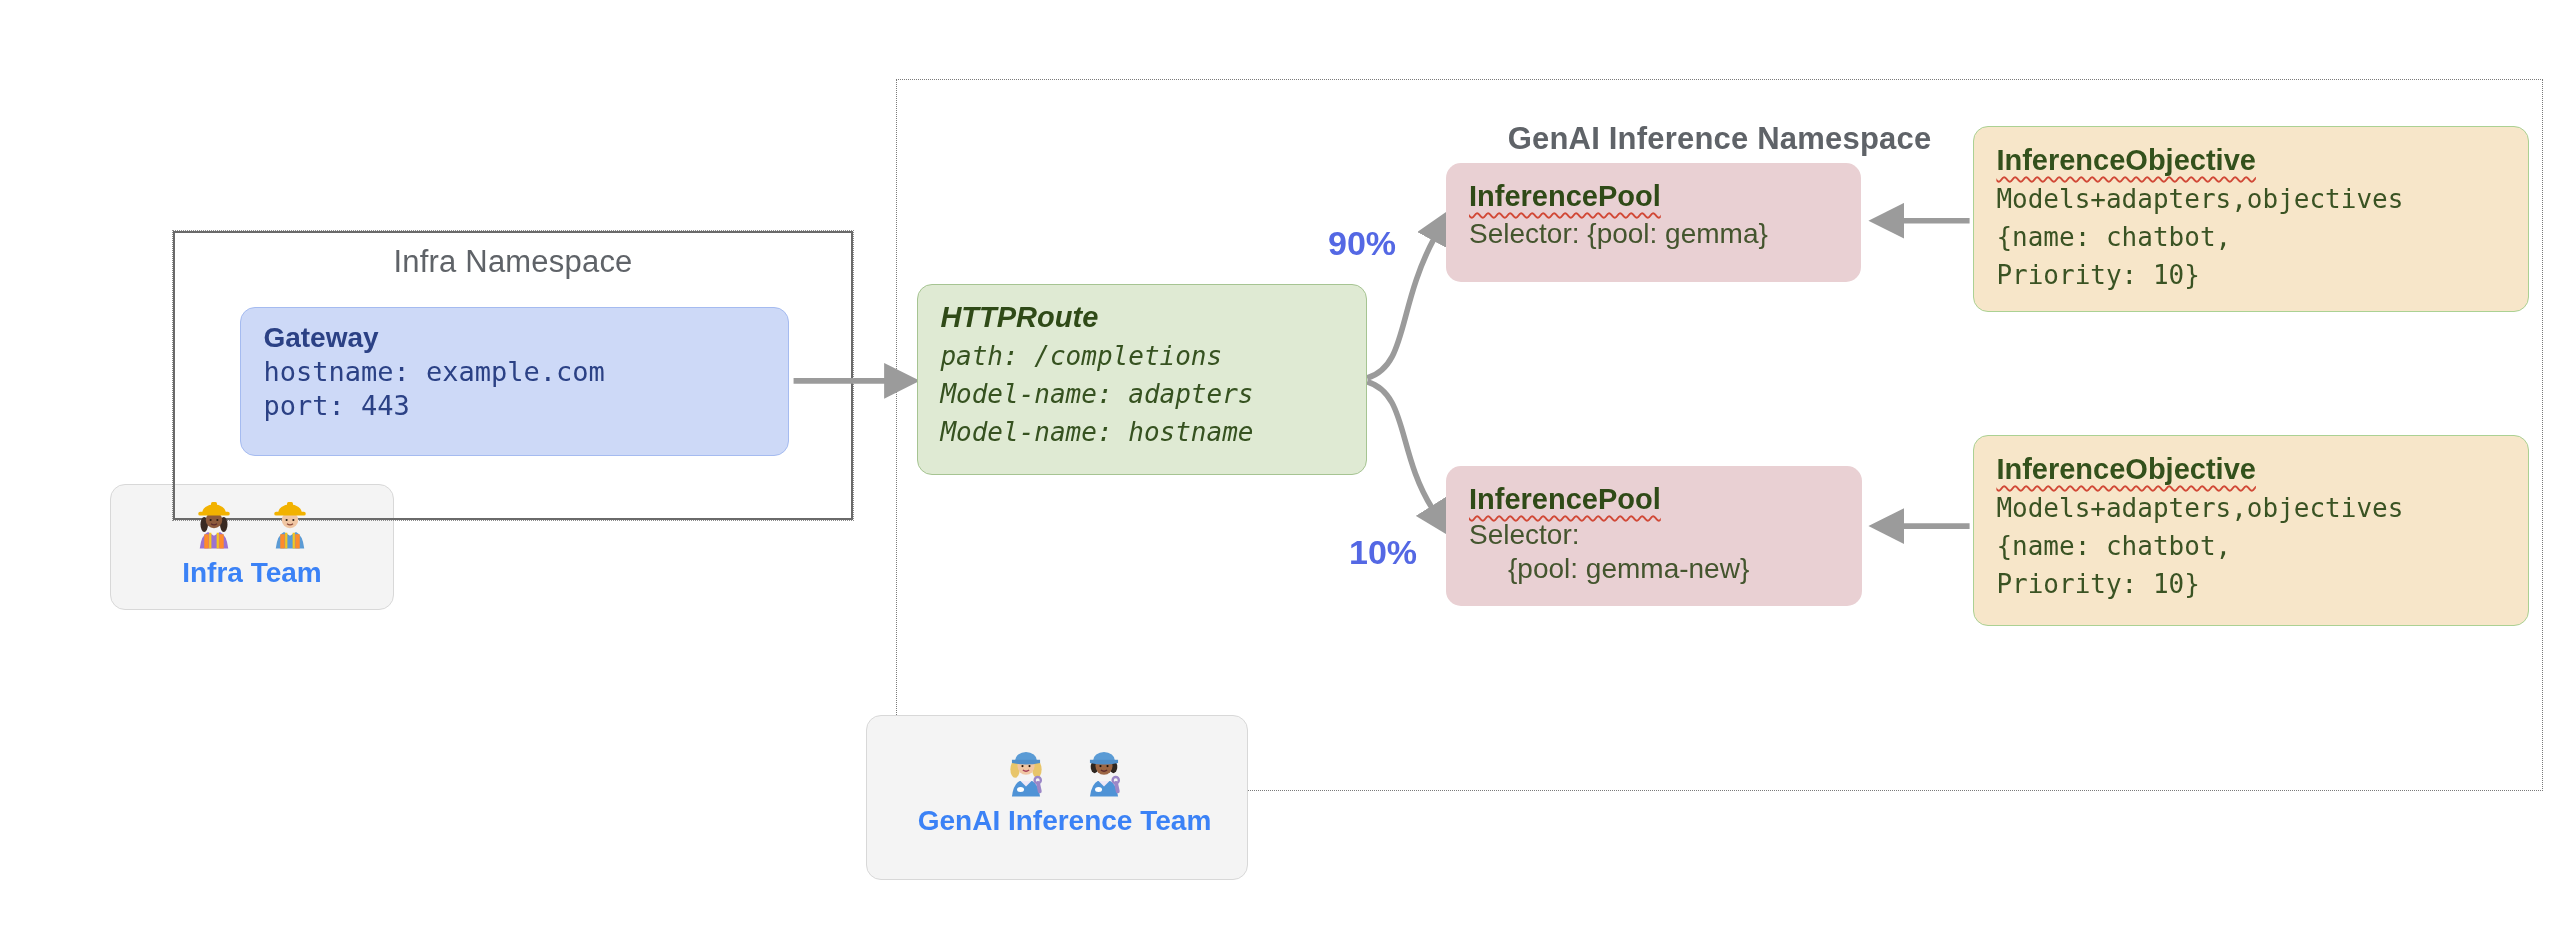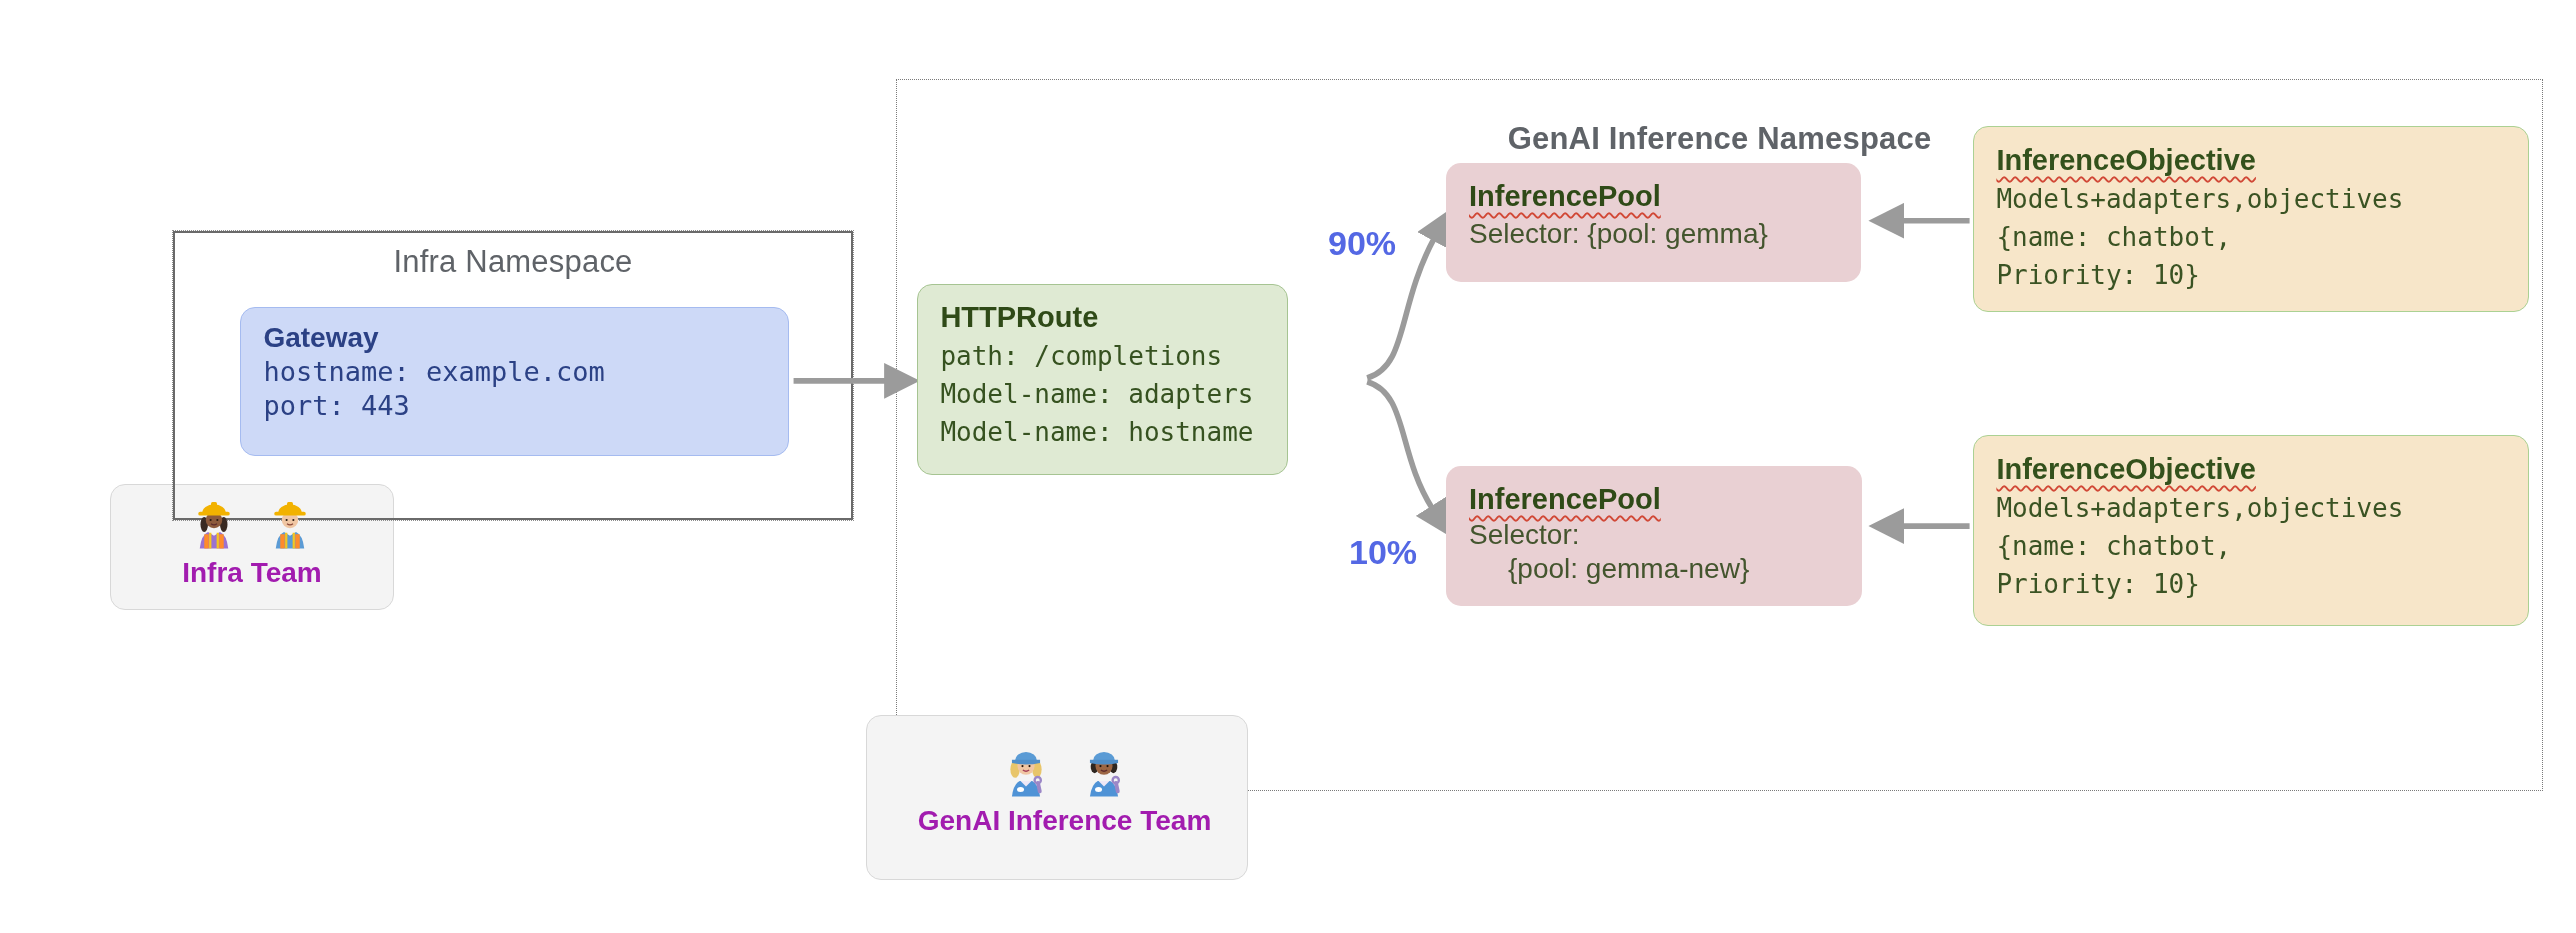--- a/index.html
+++ b/index.html
@@ -23,41 +23,41 @@
   .wavy{text-decoration-line:underline;text-decoration-style:wavy;
         text-decoration-color:#d14836;text-decoration-thickness:1.9px;text-underline-offset:5.6px;}
   .mono{font-family:"DejaVu Sans Mono","Liberation Mono",monospace;font-size:26px;line-height:38px;}
   .sans-line{font-size:28px;line-height:37px;}
 
   #gateway{left:240px;top:307px;width:549px;height:149px;background:#cdd9f7;
            border:1.9px solid #a5bbf0;padding:12px 0 0 22.4px;color:#2b4185;}
   #gateway .box-title{font-size:28px;line-height:35px;color:#2b4185;}
   #gateway .mono{font-size:27px;line-height:34px;}
 
-  #httproute{left:917px;top:284px;width:371px;height:191px;background:#dfead3;
-             border:1.9px solid #a6c492;padding:13px 0 0 22.4px;color:#365220;}
+  #httproute{left:917px;top:284px;width:450px;height:191px;background:#dfead3;
+             border:1.9px solid #a6c492;padding:13px 0 0 22.4px;color:#365220;font-style:italic;}
   #httproute .box-title{color:#2f4a17;line-height:39px;}
 
   .pool{background:#e9d0d3;color:#44552e;padding:15px 12px 0 23px;}
   .pool .box-title{color:#2f4a17;}
   #pool-top{left:1446px;top:163px;width:415px;height:119px;}
   #pool-bottom{left:1446px;top:466px;width:416px;height:140px;}
   #pool-bottom .sans-line{line-height:34px;}
   .indent{margin-left:39px;}
 
   .objective{background:#f7e6c9;border:1.9px solid #abd193;color:#3a5323;padding:14px 0 0 22.4px;}
   .objective .box-title{color:#33511c;line-height:39px;}
   #objective-top{left:1973px;top:126px;width:556px;height:186px;}
   #objective-bottom{left:1973px;top:435px;width:556px;height:191px;}
 
   
   .team-bg{position:absolute;box-sizing:border-box;background:#f4f4f4;border:1.9px solid #d8d8d8;
            border-radius:15px;}
   .team-content{position:absolute;text-align:center;}
-  .team-label{font-weight:700;font-size:28px;color:#a21caf;}
+  .team-label{font-weight:700;font-size:28px;color:#3b82f6;}
   .team-icons{display:flex;justify-content:center;gap:28px;margin-bottom:7.5px;}
   #infra-team-bg{left:110px;top:484px;width:284px;height:126px;z-index:1;}
   #infra-team-content{left:110px;top:497px;width:284px;z-index:3;}
   #genai-team-bg{left:866px;top:715px;width:382px;height:165px;z-index:3;}
   #genai-team-content{left:866px;top:743px;width:397px;z-index:4;}
 
   
   #arrows{position:absolute;left:0;top:0;z-index:2;}
   .pct{position:absolute;z-index:3;font-weight:700;font-size:34px;color:#5468e4;}
   #pct-top{left:1328px;top:224px;}

